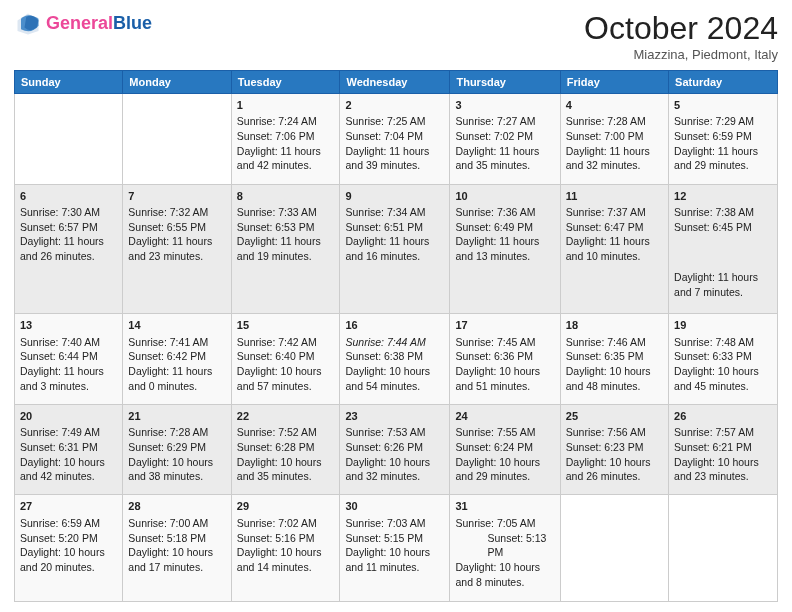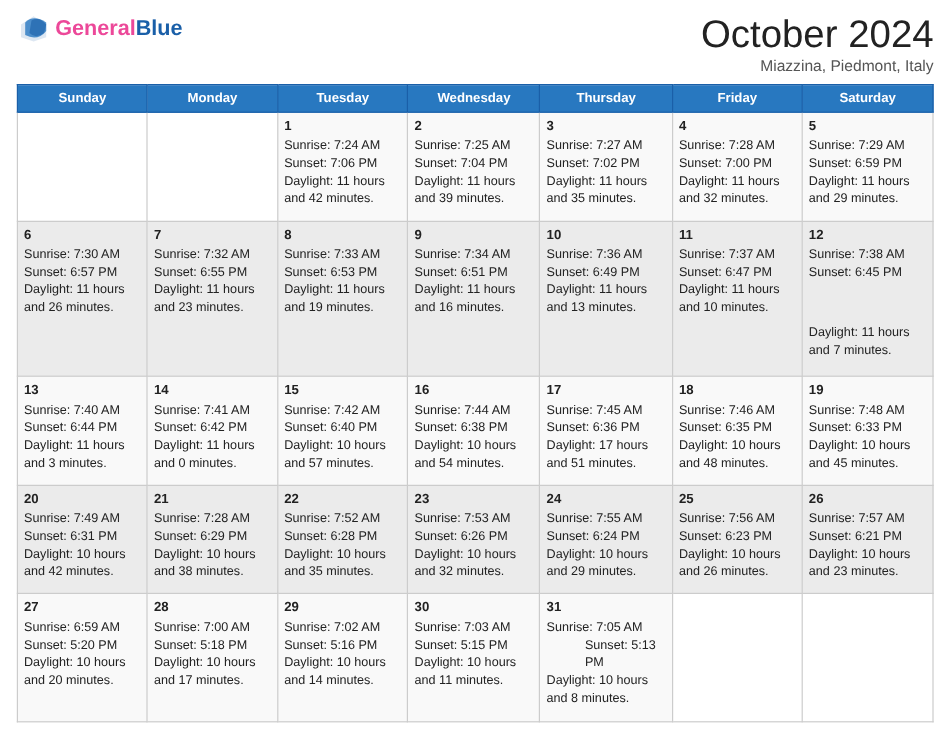--- a/index.html
+++ b/index.html
@@ -53,21 +53,21 @@
     }
     .calendar {
       width: 100%;
       border-collapse: collapse;
       flex: 1;
       font-size: 10.5px;
     }
     .calendar thead th {
       background-color: #2878c0;
       color: #fff;
-      text-align: center;
+      text-align: left;
       padding: 5px 6px;
       font-size: 11px;
       font-weight: bold;
       border: 1px solid #1a5fa8;
     }
     .calendar tbody td {
       vertical-align: top;
       border: 1px solid #ccc;
       padding: 4px 5px;
       width: 113px;
@@ -224,29 +224,29 @@
             <span style="display: block;">Daylight: 11 hours and 0 minutes.</span>
           </td>
           <td>
             <span class="day-num">15</span>
             <span style="display: block;">Sunrise: 7:42 AM</span>
             <span style="display: block;">Sunset: 6:40 PM</span>
             <span style="display: block;">Daylight: 10 hours and 57 minutes.</span>
           </td>
           <td>
             <span class="day-num">16</span>
-            <span style="display: block;">Sunrise: 7:44 AM</span>
+            <span style="display: block; font-style: italic;">Sunrise: 7:44 AM</span>
             <span style="display: block;">Sunset: 6:38 PM</span>
             <span style="display: block;">Daylight: 10 hours and 54 minutes.</span>
           </td>
           <td>
             <span class="day-num">17</span>
             <span style="display: block;">Sunrise: 7:45 AM</span>
             <span style="display: block;">Sunset: 6:36 PM</span>
-            <span style="display: block;">Daylight: 17 hours and 51 minutes.</span>
+            <span style="display: block;">Daylight: 10 hours and 51 minutes.</span>
           </td>
           <td>
             <span class="day-num">18</span>
             <span style="display: block;">Sunrise: 7:46 AM</span>
             <span style="display: block;">Sunset: 6:35 PM</span>
             <span style="display: block;">Daylight: 10 hours and 48 minutes.</span>
           </td>
           <td>
             <span class="day-num">19</span>
             <span style="display: block;">Sunrise: 7:48 AM</span>

